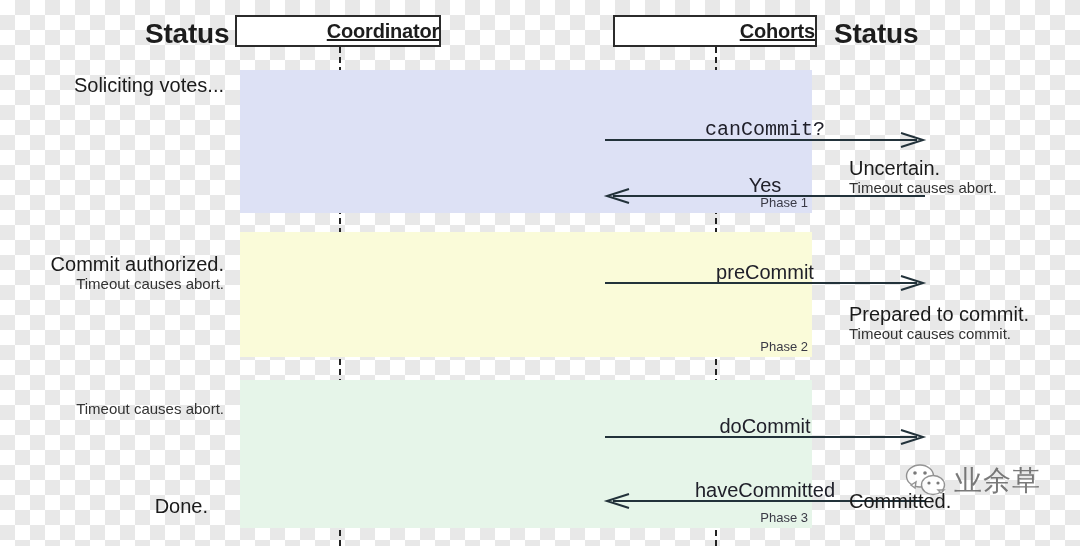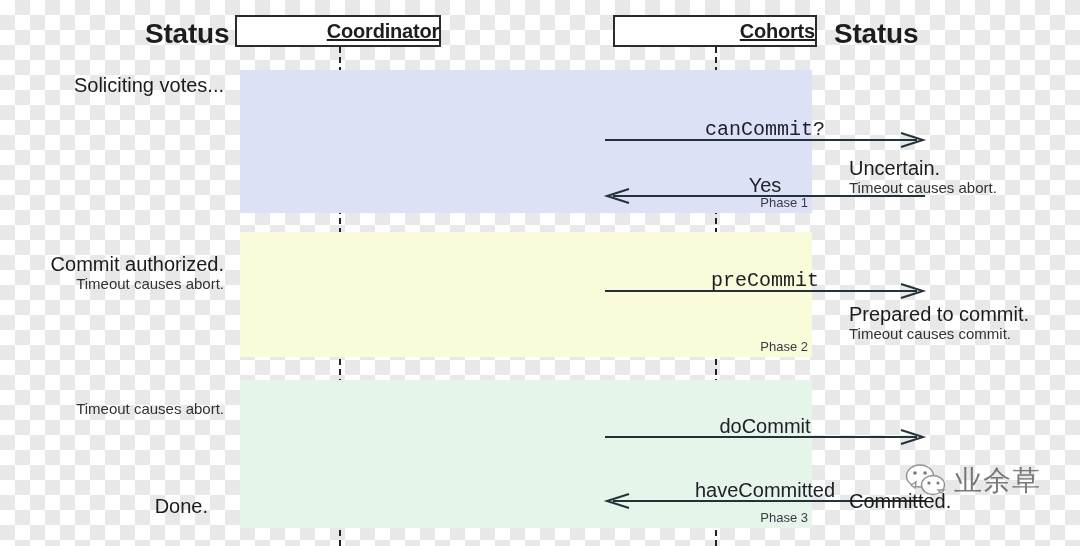--- a/index.html
+++ b/index.html
@@ -185,21 +185,21 @@
         <line x1="8" y1="7" x2="320" y2="7" stroke="#22323a" stroke-width="2"></line>
         <polyline points="24,0 2,7 24,14" fill="none" stroke="#22323a" stroke-width="2"></polyline>
       </svg>
     </div>
 
     <div class="phase-label">Phase 1</div>
   </div>
 
   <div class="phase-band" id="band-phase-2">
 
-    <div class="message" style="top: 10px; height: 56px; font-family: Liberation Mono, monospace;">
+    <div class="message" style="top: 2px; height: 56px;">
       <div class="msg-label">preCommit</div>
       <svg class="msg-arrow" viewBox="0 0 320 14" preserveAspectRatio="none">
         <line x1="0" y1="7" x2="312" y2="7" stroke="#22323a" stroke-width="2"></line>
         <polyline points="296,0 318,7 296,14" fill="none" stroke="#22323a" stroke-width="2"></polyline>
       </svg>
     </div>
 
 
     <div class="phase-label">Phase 2</div>
   </div>

